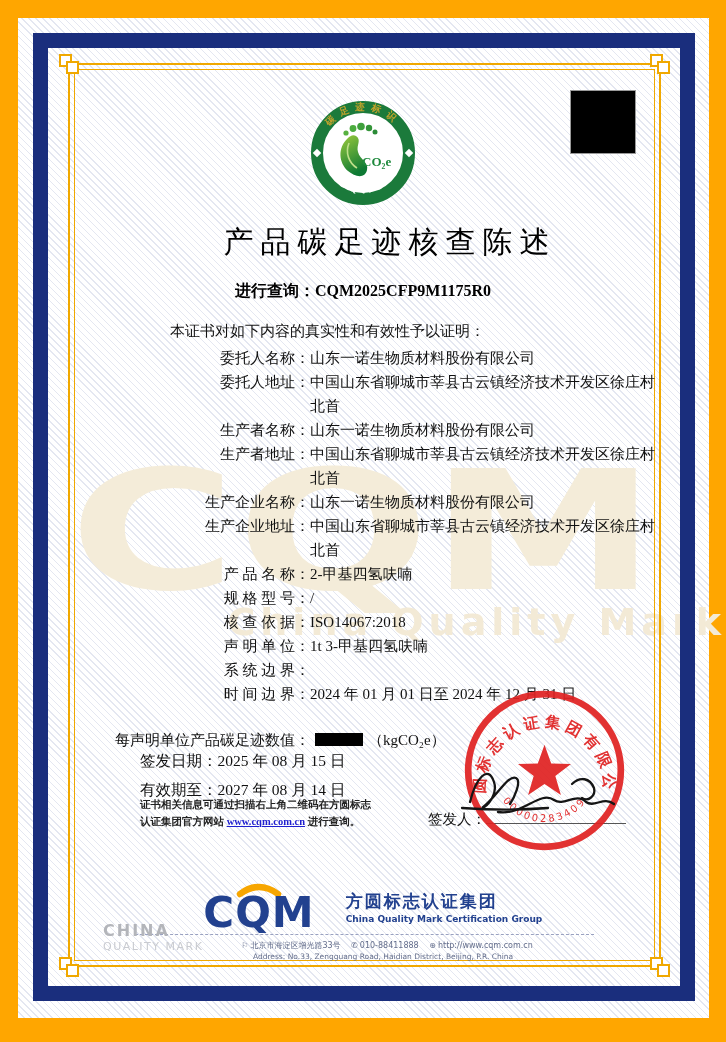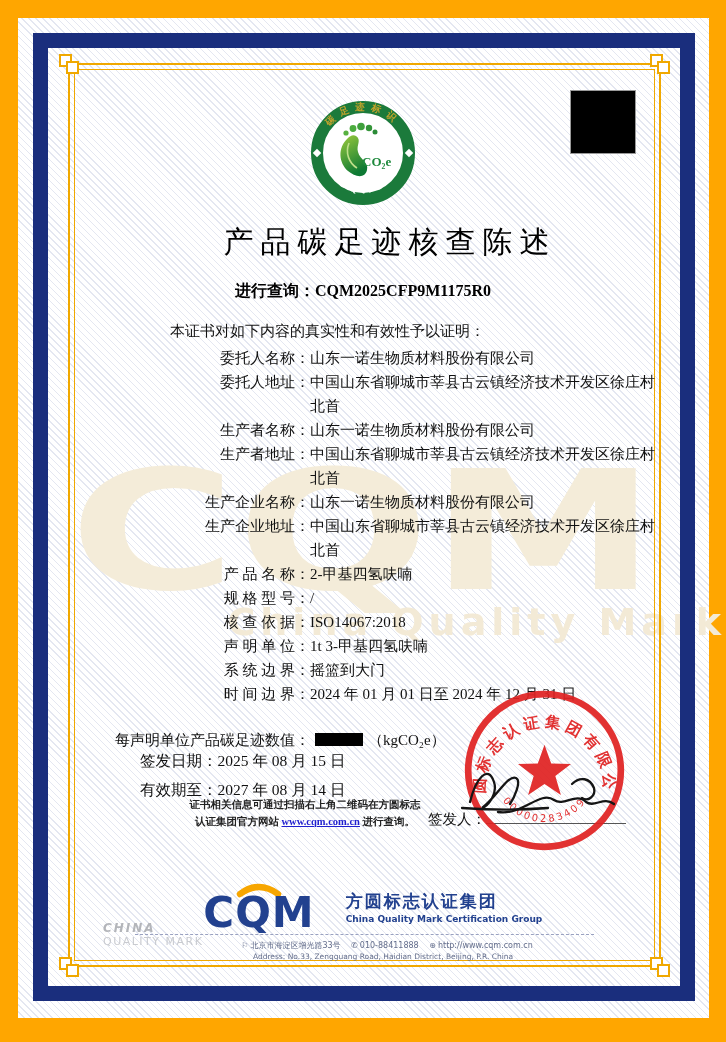--- a/index.html
+++ b/index.html
@@ -34,31 +34,31 @@
            font-size:16px;font-weight:700;color:#000;}
   .body-block{position:absolute;left:95px;top:318px;width:566px;z-index:4;font-size:15px;}
   .intro{padding-left:75px;line-height:26px;margin-bottom:2px;}
   .field-row{display:flex;line-height:24px;}
   .f-label{flex:none;width:215px;text-align:right;white-space:pre;}
   .f-value{width:352px;}
   .fp-row{display:flex;margin-top:22px;line-height:24px;}
   .redact{display:inline-block;width:48px;height:13px;background:#000;margin:0 5px;vertical-align:-1px;}
   .dates{position:absolute;left:140px;top:746px;z-index:4;font-size:15.5px;line-height:29px;}
   .fineprint{position:absolute;left:140px;top:796px;width:330px;z-index:4;
-             font-size:10.5px;line-height:17px;font-weight:700;color:#222;text-align:center;}
+             font-size:10.5px;line-height:17px;font-weight:700;color:#222;}
   .fineprint a{color:#1F1FCF;margin-top:48px;}
   .signer{position:absolute;left:428px;top:810px;z-index:4;font-size:14.5px;text-align:right;}
   .sig-line{display:inline-block;width:140px;height:13px;border-bottom:1px solid #555;}
   .seal{position:absolute;left:462px;top:688px;z-index:5;opacity:.92;}
   .sig-svg{position:absolute;left:452px;top:750px;z-index:6;}
 
   .divider{position:absolute;left:135px;top:934px;width:459px;border-top:1px dashed #99A1C0;z-index:3;}
   .corner-mark{position:absolute;left:103px;top:921px;z-index:3;
                font-family:"DejaVu Sans","Liberation Sans",sans-serif;}
-  .corner-mark .l1{font-size:12px;font-weight:700;letter-spacing:2px;color:#B3B5BA;font-style:italic;}
+  .corner-mark .l1{font-size:16px;font-weight:700;letter-spacing:2px;color:#B3B5BA;}
   .corner-mark .l2{font-size:11px;letter-spacing:1.5px;color:#C9CBD0;}
   .footer-logo{position:absolute;top:881px;left:0;width:100%;display:flex;justify-content:center;
                align-items:center;gap:12px;z-index:4;}
   .footer-name .cn{font-family:"DejaVu Sans","Liberation Sans",sans-serif;font-weight:700;
                    font-size:17px;letter-spacing:2px;color:#22418F;}
   .footer-name .en{font-family:"DejaVu Sans","Liberation Sans",sans-serif;font-weight:700;
                    font-size:9px;color:#22418F;margin-top:1px;}
   .footer-addr{position:absolute;top:940px;left:0;width:100%;text-align:center;z-index:4;
                font-family:"DejaVu Sans","Liberation Sans",sans-serif;color:#636D8B;padding-left:20px;}
   .footer-addr .a1{font-size:8px;}
@@ -170,21 +170,20 @@
         <div class="field-row">
           <span class="f-label">核 查 依 据：</span>
           <span class="f-value">ISO14067:2018</span>
         </div>
         <div class="field-row">
           <span class="f-label">声 明 单 位：</span>
           <span class="f-value">1t 3-甲基四氢呋喃</span>
         </div>
         <div class="field-row">
           <span class="f-label">系 统 边 界：</span>
-          <span class="f-value">摇篮到大门</span>
         </div>
         <div class="field-row">
           <span class="f-label">时 间 边 界：</span>
           <span class="f-value">2024 年 01 月 01 日至 2024 年 12 月 31 日</span>
         </div>
       </div>
     <div class="fp-row">
       <span class="f-label">每声明单位产品碳足迹数值：</span>
       <span class="f-value"><span class="redact"></span><span>（kgCO₂e）</span></span>
     </div>

